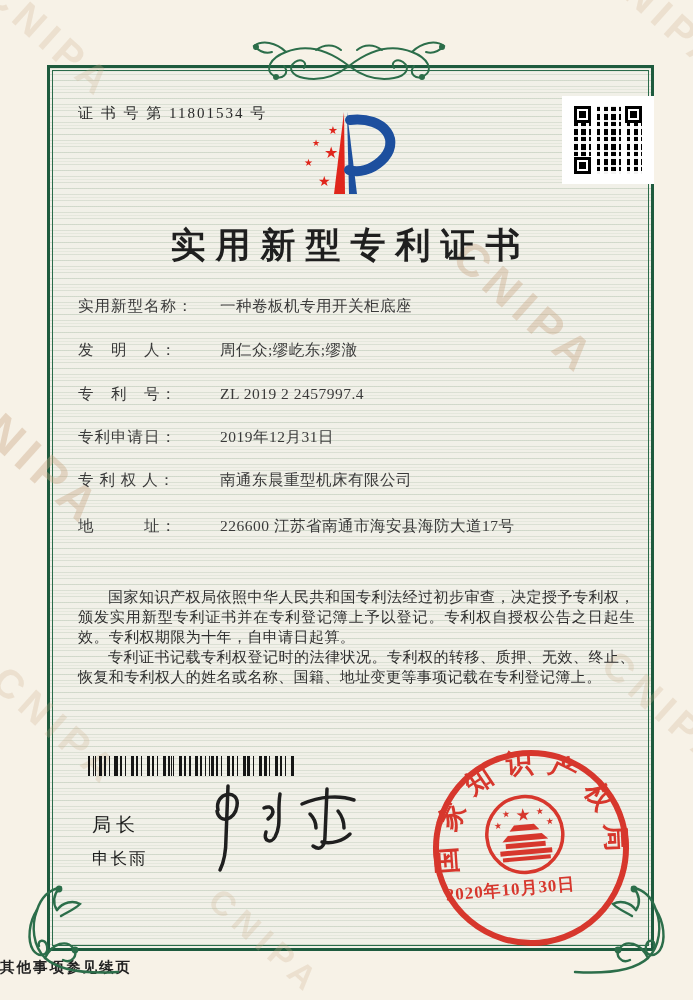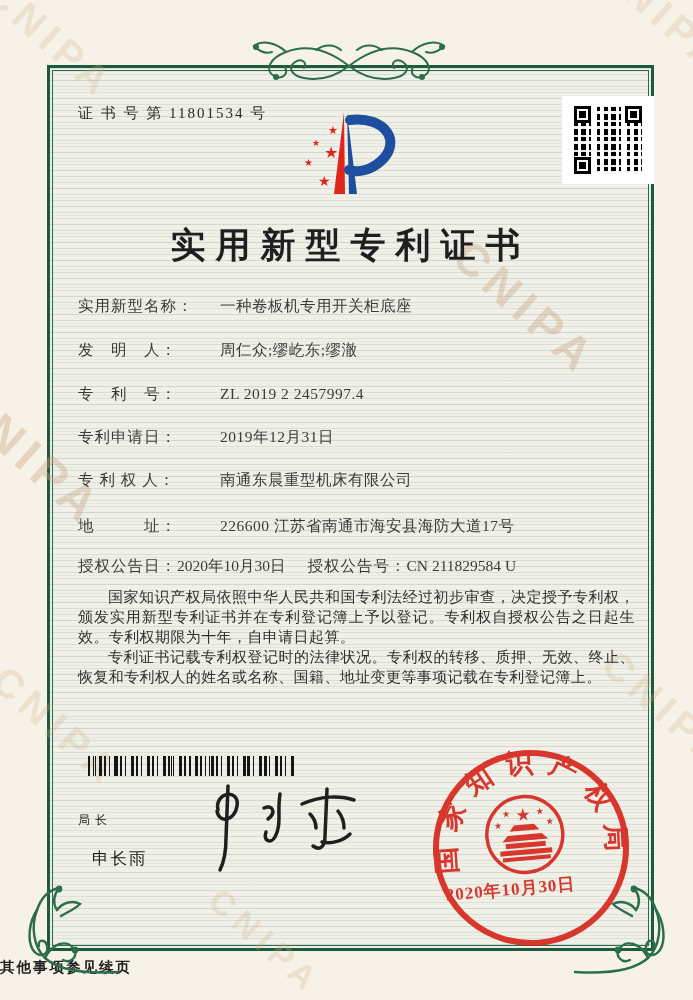--- a/index.html
+++ b/index.html
@@ -62,21 +62,21 @@
     text-align:justify;color:#2f2f2f;letter-spacing:.4px;
   }
   
   .barcode{
     position:absolute;left:38px;top:688px;width:206px;height:20px;
     background:
       repeating-linear-gradient(90deg,#161616 0 2px,transparent 2px 5px,#161616 5px 6px,transparent 6px 11px,#161616 11px 14px,transparent 14px 16px),
       repeating-linear-gradient(90deg,transparent 0 7px,#161616 7px 8px,transparent 8px 19px);
   }
   
-  .signoff-role{position:absolute;left:28px;top:744px;font-size:12px;letter-spacing:5px;color:#1c1c1c;}
+  .signoff-role{position:absolute;left:42px;top:744px;font-size:19px;letter-spacing:5px;color:#1c1c1c;}
   .signoff-name{position:absolute;left:42px;top:780px;font-size:16.5px;letter-spacing:2px;color:#1c1c1c;}
   .signature{position:absolute;left:140px;top:712px;}
   
   .seal{
     position:absolute;left:379px;top:678px;width:204px;height:204px;
     transform:rotate(-5deg);mix-blend-mode:multiply;opacity:.93;
   }
   
   .page-info{position:absolute;left:0;right:0;top:861px;text-align:center;font-size:12.5px;letter-spacing:1px;color:#333;}
   .continuation{position:absolute;left:0;right:0;top:958px;z-index:4;text-align:left;font-size:14.5px;font-weight:bold;letter-spacing:2px;color:#222;}
@@ -136,23 +136,20 @@
       <span class="flabel">专　利　号：</span><span class="fvalue">ZL 2019 2 2457997.4</span>
     </div>
     <div class="frow" style="top:359px">
       <span class="flabel">专利申请日：</span><span class="fvalue">2019年12月31日</span>
     </div>
     <div class="frow" style="top:402px">
       <span class="flabel">专 利 权 人：</span><span class="fvalue">南通东晨重型机床有限公司</span>
     </div>
     <div class="frow" style="top:448px">
       <span class="flabel">地　　　址：</span><span class="fvalue">226600 江苏省南通市海安县海防大道17号</span>
-    </div>
-    <div class="frow" style="top:488px">
-      <span style="letter-spacing:1px">授权公告日：</span><span>2020年10月30日</span><span class="grant2" style="letter-spacing:1px">授权公告号：</span><span>CN 211829584 U</span>
     </div>
 
     <div class="paras">
       <p>国家知识产权局依照中华人民共和国专利法经过初步审查，决定授予专利权，颁发实用新型专利证书并在专利登记簿上予以登记。专利权自授权公告之日起生效。专利权期限为十年，自申请日起算。</p>
       <p>专利证书记载专利权登记时的法律状况。专利权的转移、质押、无效、终止、恢复和专利权人的姓名或名称、国籍、地址变更等事项记载在专利登记簿上。</p>
     </div>
 
     <div class="barcode"></div>
 
     <div class="signoff-role">局长</div>

